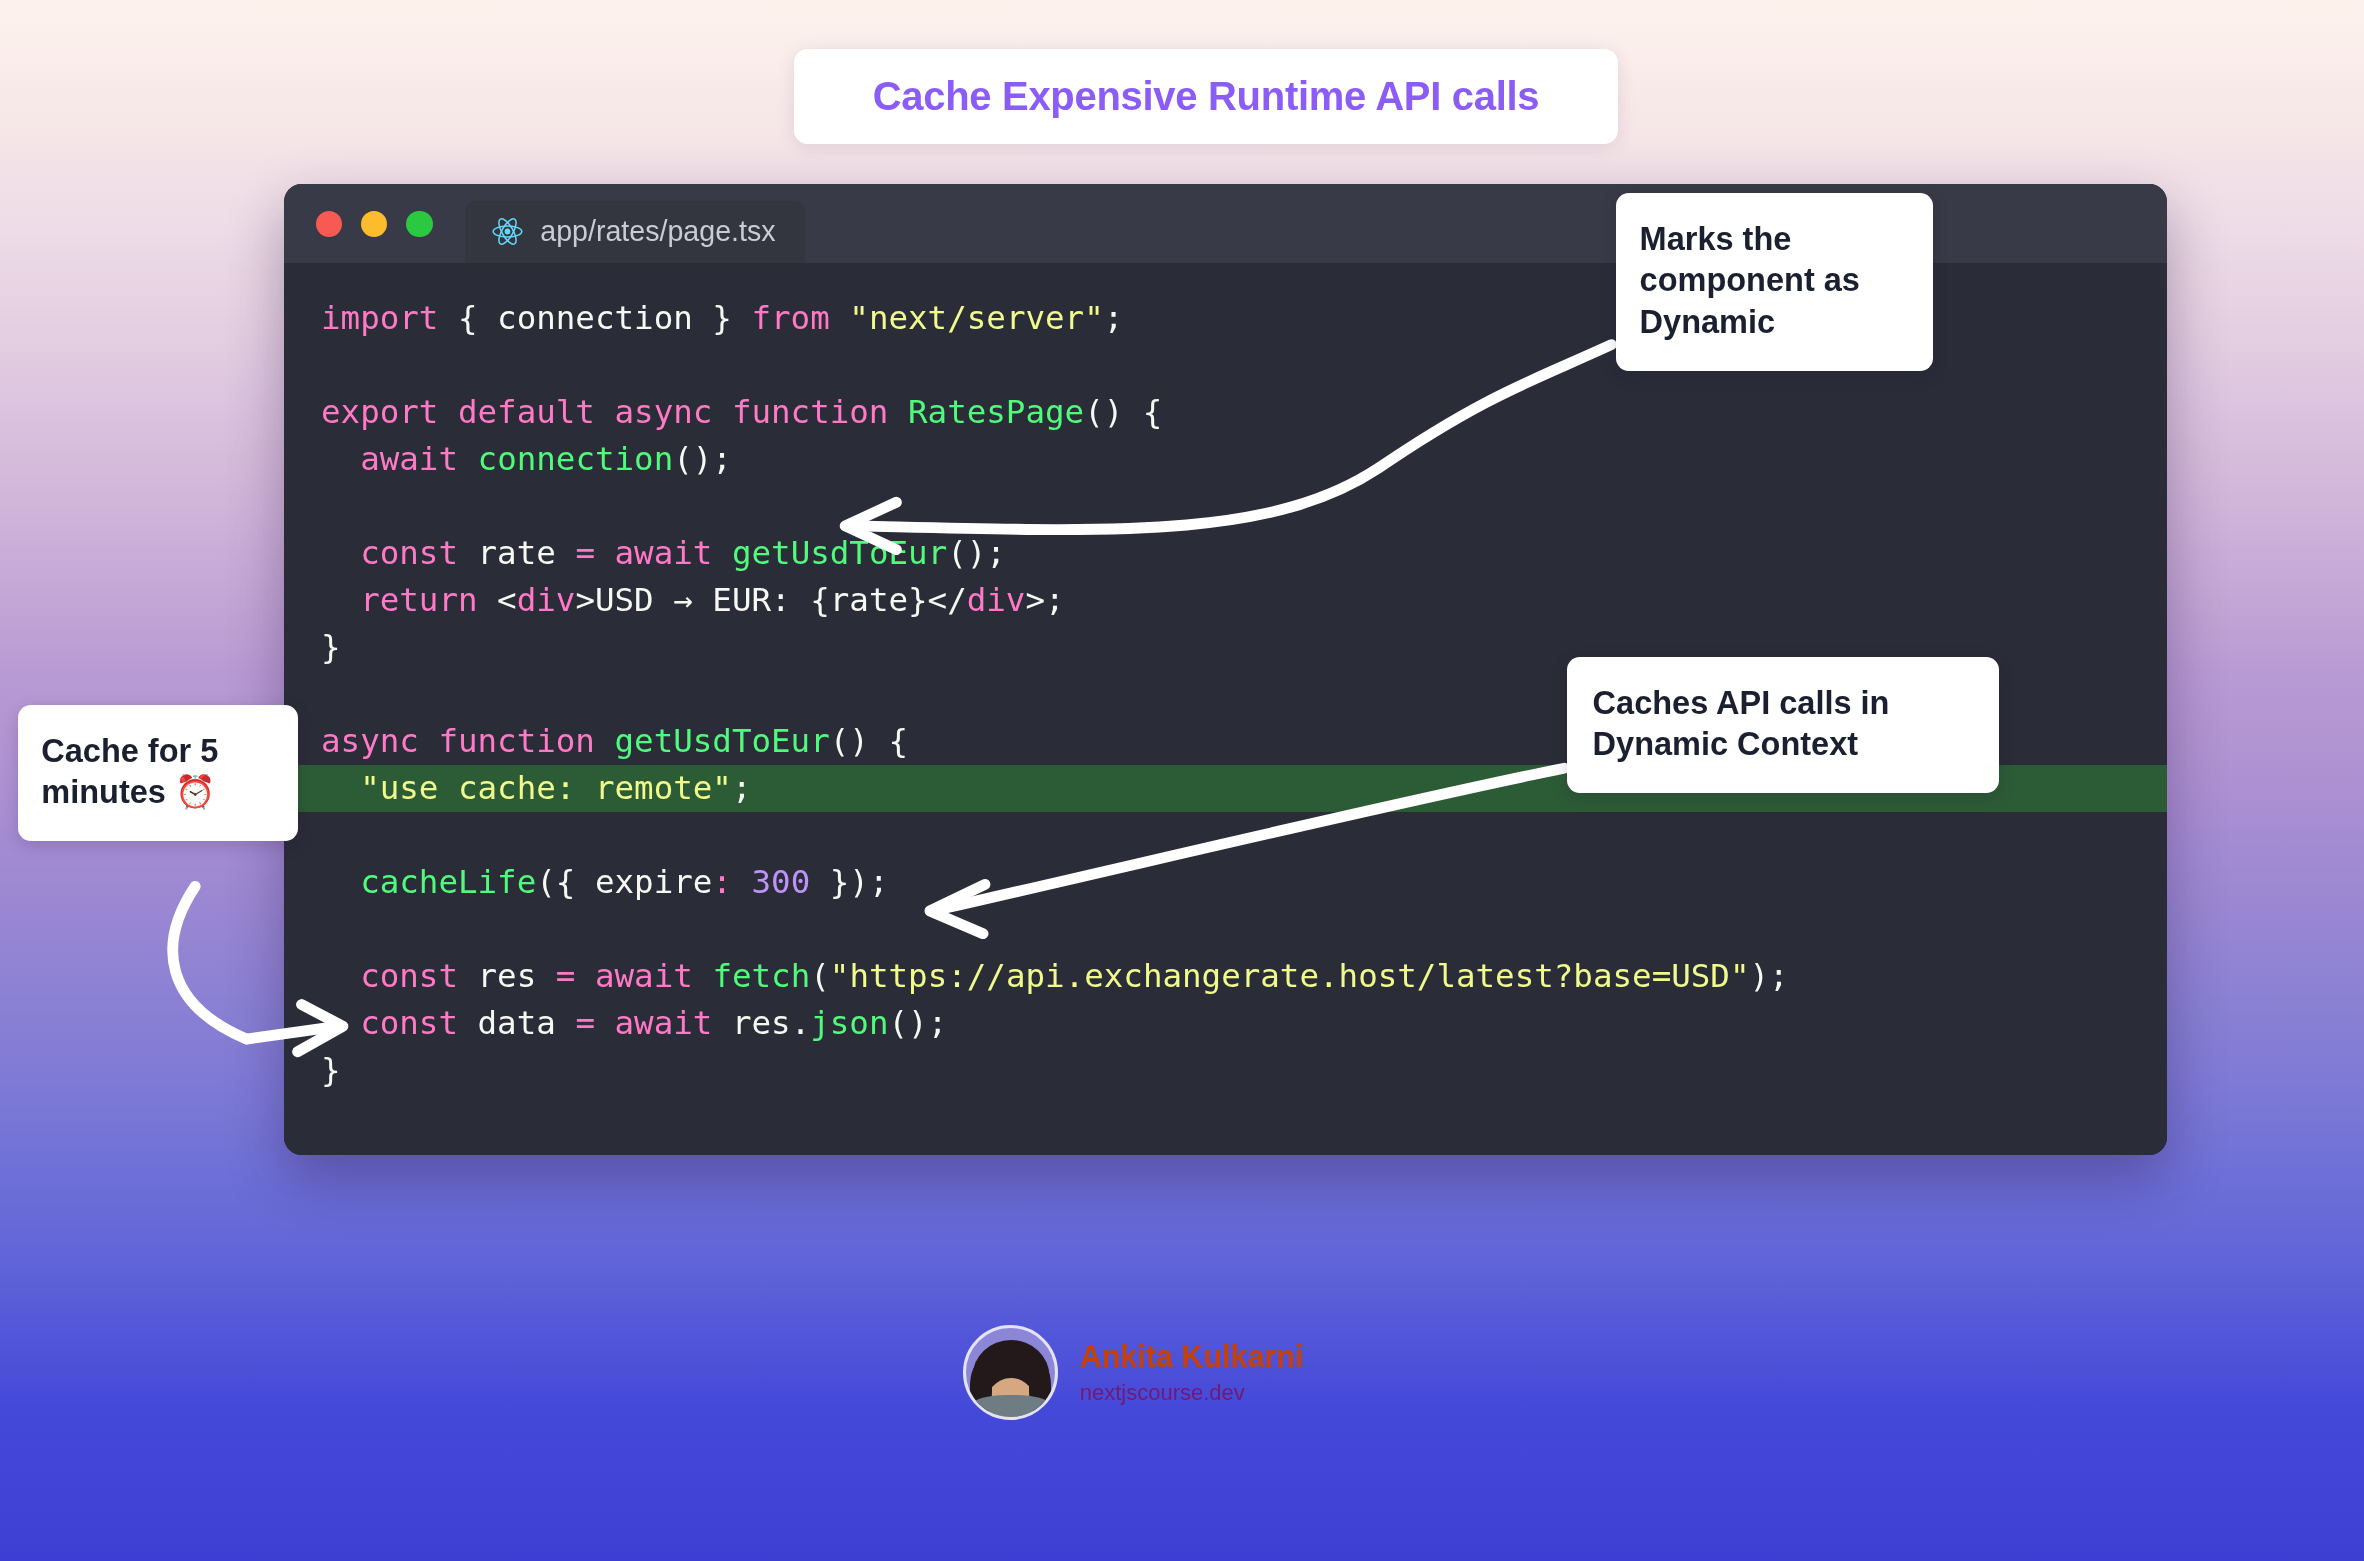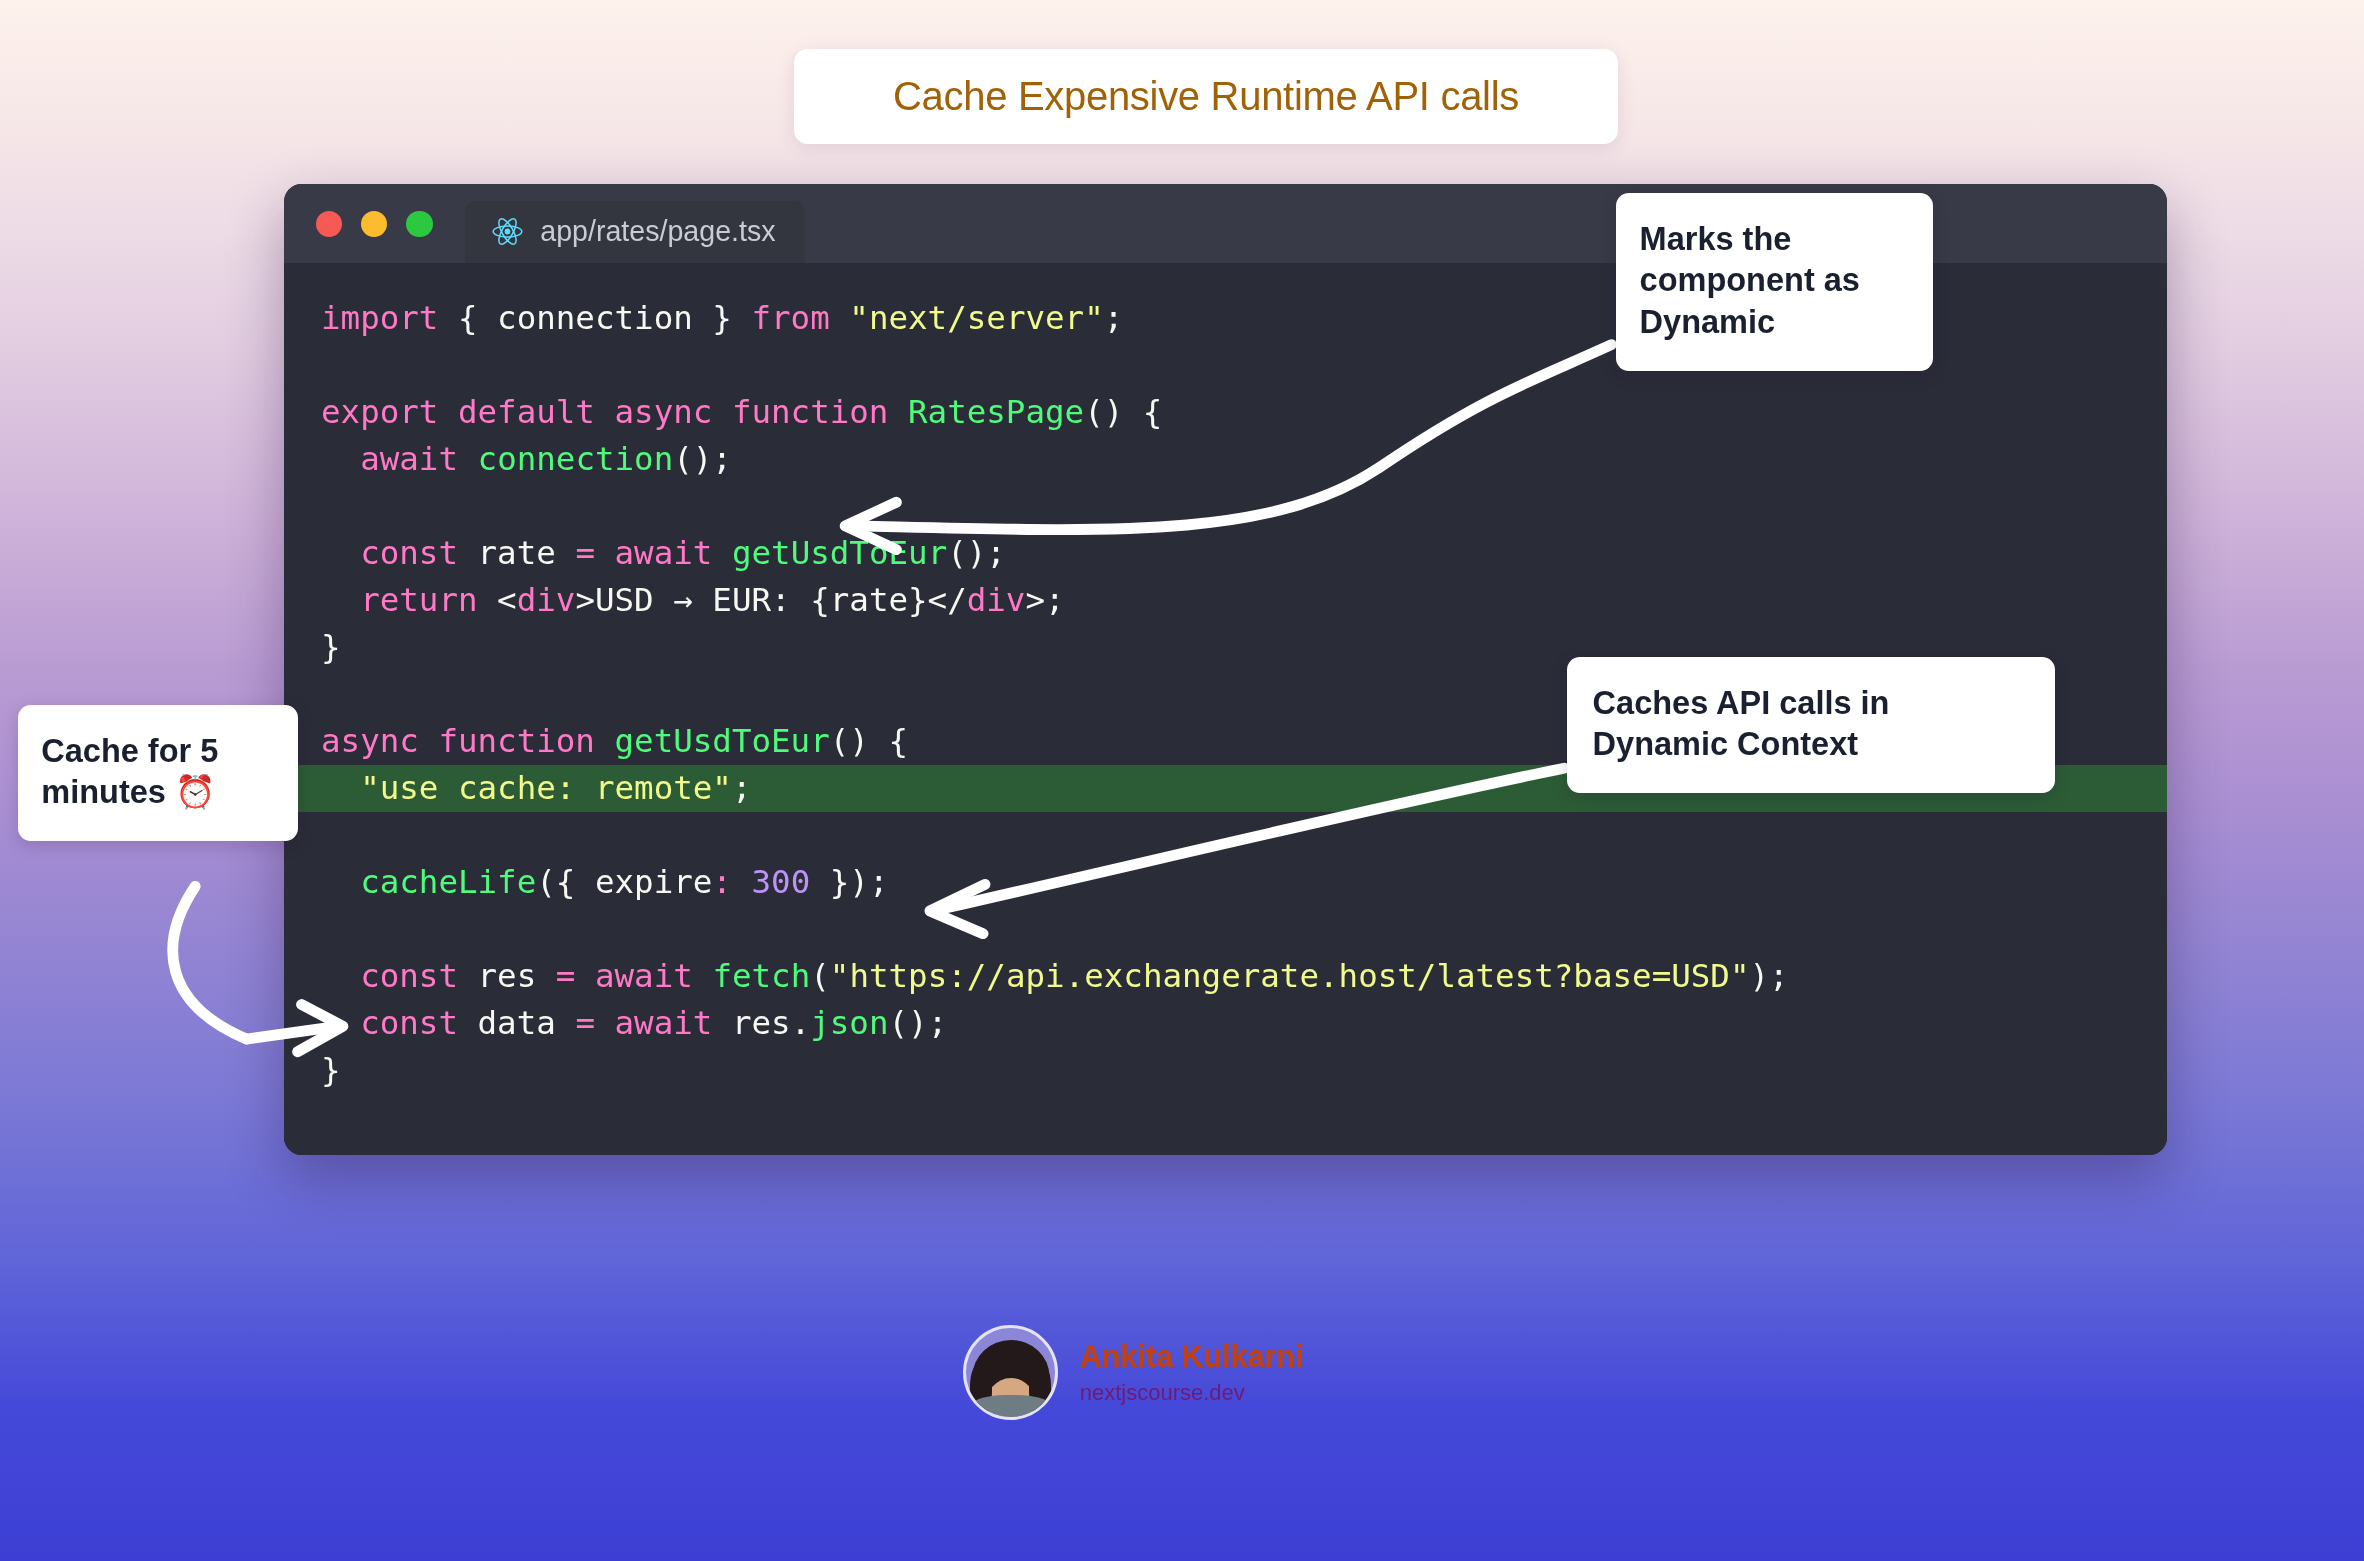--- a/index.html
+++ b/index.html
@@ -39,22 +39,22 @@
     background: #ffffff;
     border-radius: 13.8px;
     display: flex;
     align-items: center;
     justify-content: center;
     box-shadow: 0 3.9px 17.7px rgba(60,20,80,0.10);
     z-index: 20;
   }
   .title-banner span {
     font-size: 40px;
-    font-weight: normal;
-    color: #a16207;
+    font-weight: bold;
+    color: #8b5cf6;
     letter-spacing: -0.3px;
   }
 
   
   .code-window {
     position: absolute;
     left: 284px;
     top: 184px;
     width: 1883px;
     height: 971px;
@@ -222,21 +222,21 @@
 
   #callout-dynamic {
     left: 1616px;
     top: 193px;
     width: 317px;
     padding: 25.6px 23.6px 27.6px 23.6px;
   }
   #callout-caches {
     left: 1567px;
     top: 657px;
-    width: 488px;
+    width: 432px;
     padding: 25.6px 21.7px 27.6px 25.6px;
   }
   #callout-cache5 {
     left: 17.7px;
     top: 705px;
     width: 280px;
     padding: 25.6px 19.7px 27.6px 23.6px;
   }
 
   

